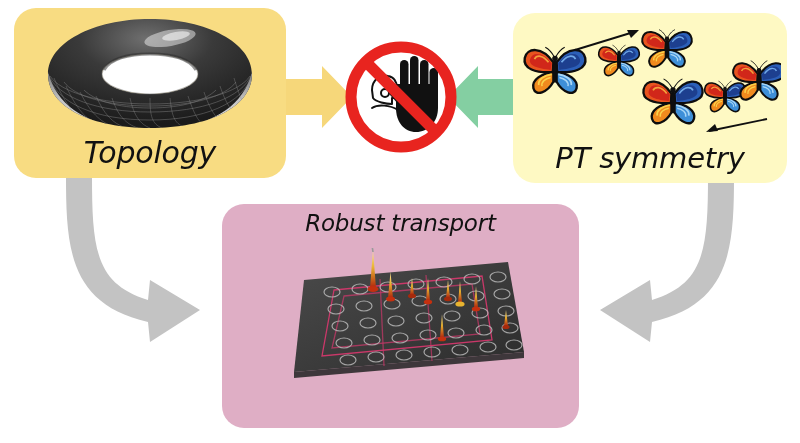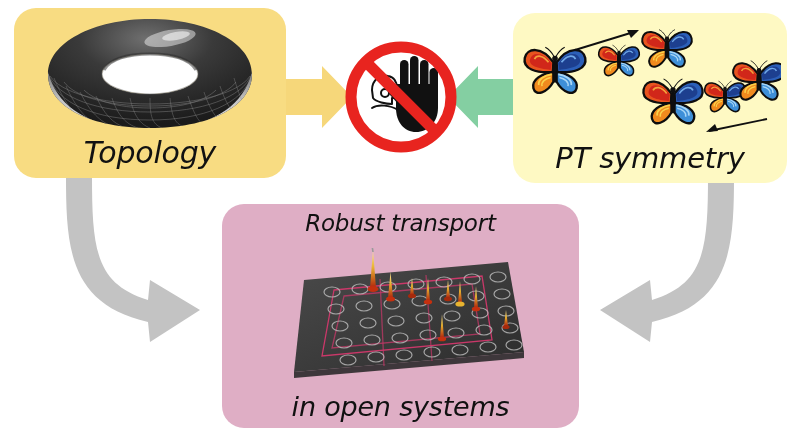--- a/index.html
+++ b/index.html
@@ -303,16 +303,15 @@
         <ellipse cx="216" cy="61" rx="4.2" ry="2.3" fill="#C4300F"></ellipse>
         <path d="M180 90 L182 66 L184 90 Z" fill="url(#peakG)"></path>
         <ellipse cx="182" cy="91" rx="4.2" ry="2.3" fill="#C4300F"></ellipse>
         <path d="M244 78 L246 62 L248 78 Z" fill="url(#peakG)"></path>
         <ellipse cx="246" cy="79" rx="3.6" ry="2" fill="#A62A0C"></ellipse>
       </g>
 
       <line x1="113" y1="4" x2="110" y2="-16" stroke="#9a9a9a" stroke-width="1.6"></line>
     </svg>
 
-    <div class="panel-label" id="label-robust-bottom">in open systems</div>
   </div>
 
 </div>
 
 </body></html>

